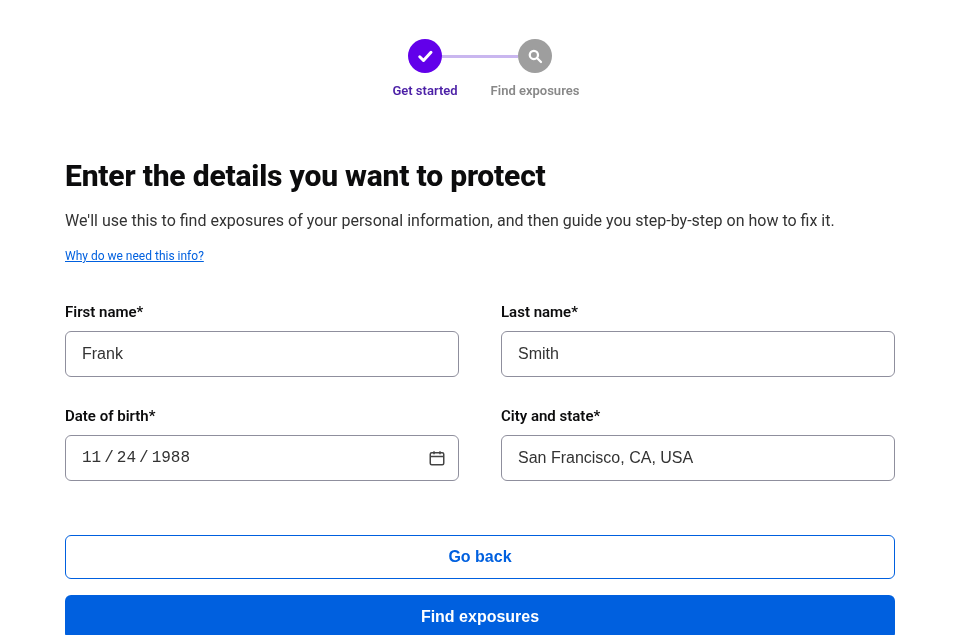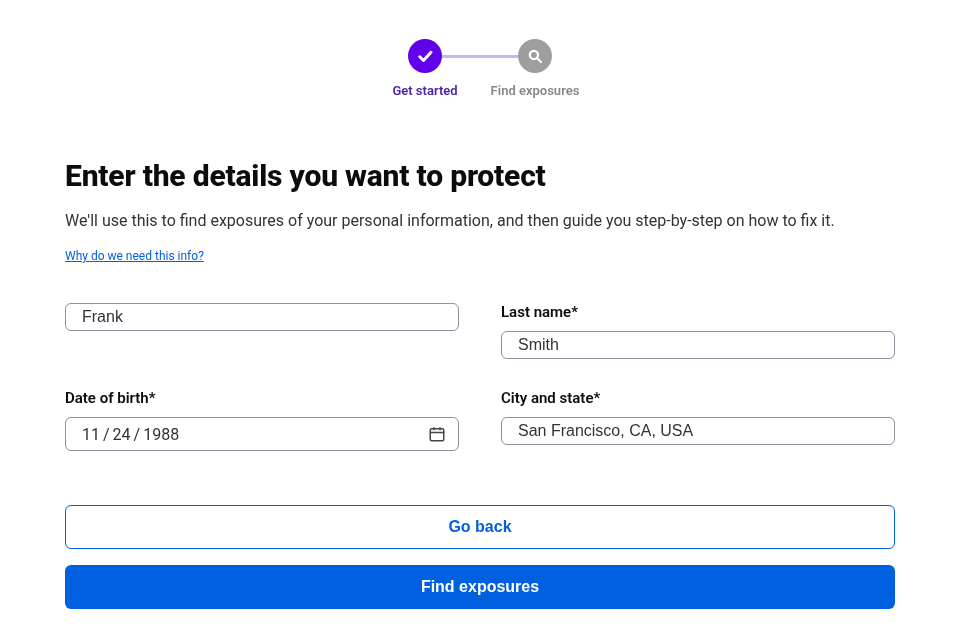--- a/index.html
+++ b/index.html
@@ -96,37 +96,38 @@
     }
     .field { display: flex; flex-direction: column; }
     .field-label {
       font-size: 15px;
       font-weight: 600;
       margin-bottom: 10px;
     }
     .text-input {
       border: 1px solid #8f8f9d;
       border-radius: 6px;
-      height: 28px;
+      height: 46px;
       padding: 0 16px;
       font-size: 16px;
       color: #333;
       outline: none;
     }
     .date-field {
       border: 1px solid #8f8f9d;
       border-radius: 6px;
-      height: 34px;
+      height: 46px;
       padding: 0 12px 0 16px;
       font-size: 16px;
       color: #333;
       display: flex;
       align-items: center;
       justify-content: space-between;
       cursor: pointer;
+      font-family: Liberation Mono, monospace;
     }
     .date-parts { display: flex; gap: 3px; }
     .date-seg { }
     .cal-icon { width: 18px; height: 18px; color: #444; }
 
     .button-row {
       display: flex;
       justify-content: flex-end;
       gap: 16px;
       margin-top: 54px;
@@ -178,20 +179,21 @@
   </div>
 </div>
 
 <div class="content">
   <h1>Enter the details you want to protect</h1>
   <p class="subtitle">We'll use this to find exposures of your personal information, and then guide you step-by-step on how to fix it.</p>
   <a class="info-link">Why do we need this info?</a>
 
   <div class="form-grid">
     <div class="field">
+      <label class="field-label">First name*</label>
       <input class="text-input" type="text" value="Frank" style="">
     </div>
     <div class="field">
       <label class="field-label">Last name*</label>
       <input class="text-input" type="text" value="Smith" style="">
     </div>
     <div class="field">
       <label class="field-label">Date of birth*</label>
       <div class="date-field">
         <div class="date-parts">

